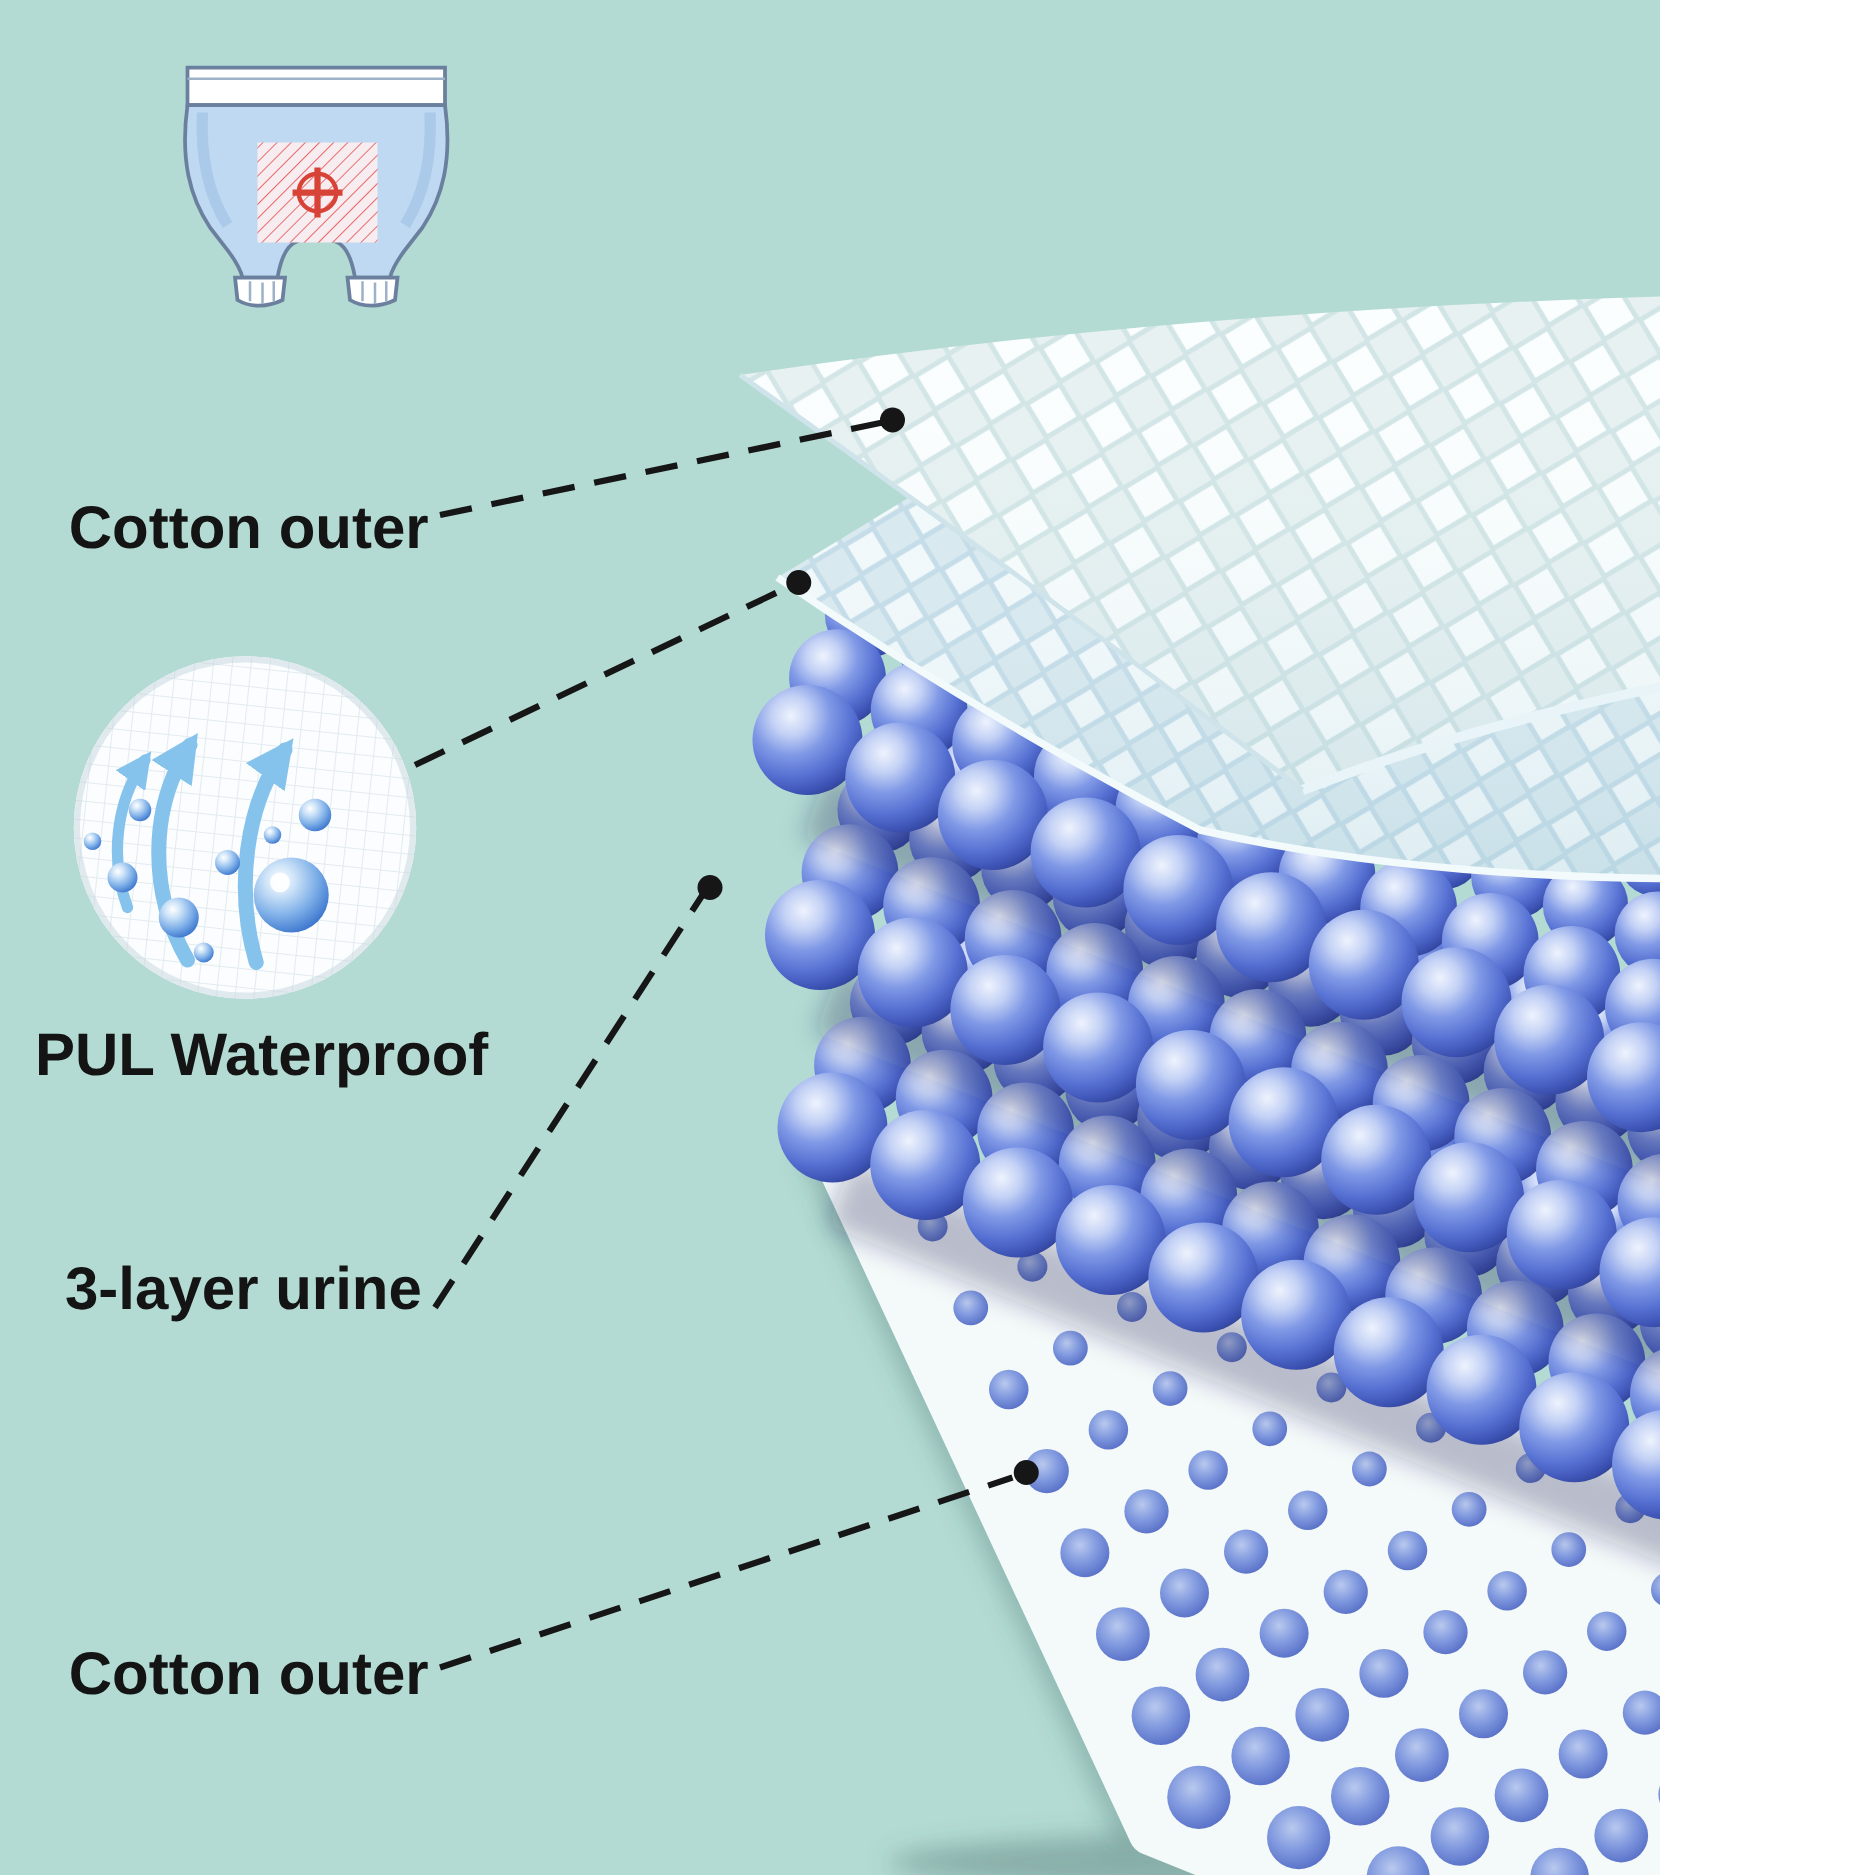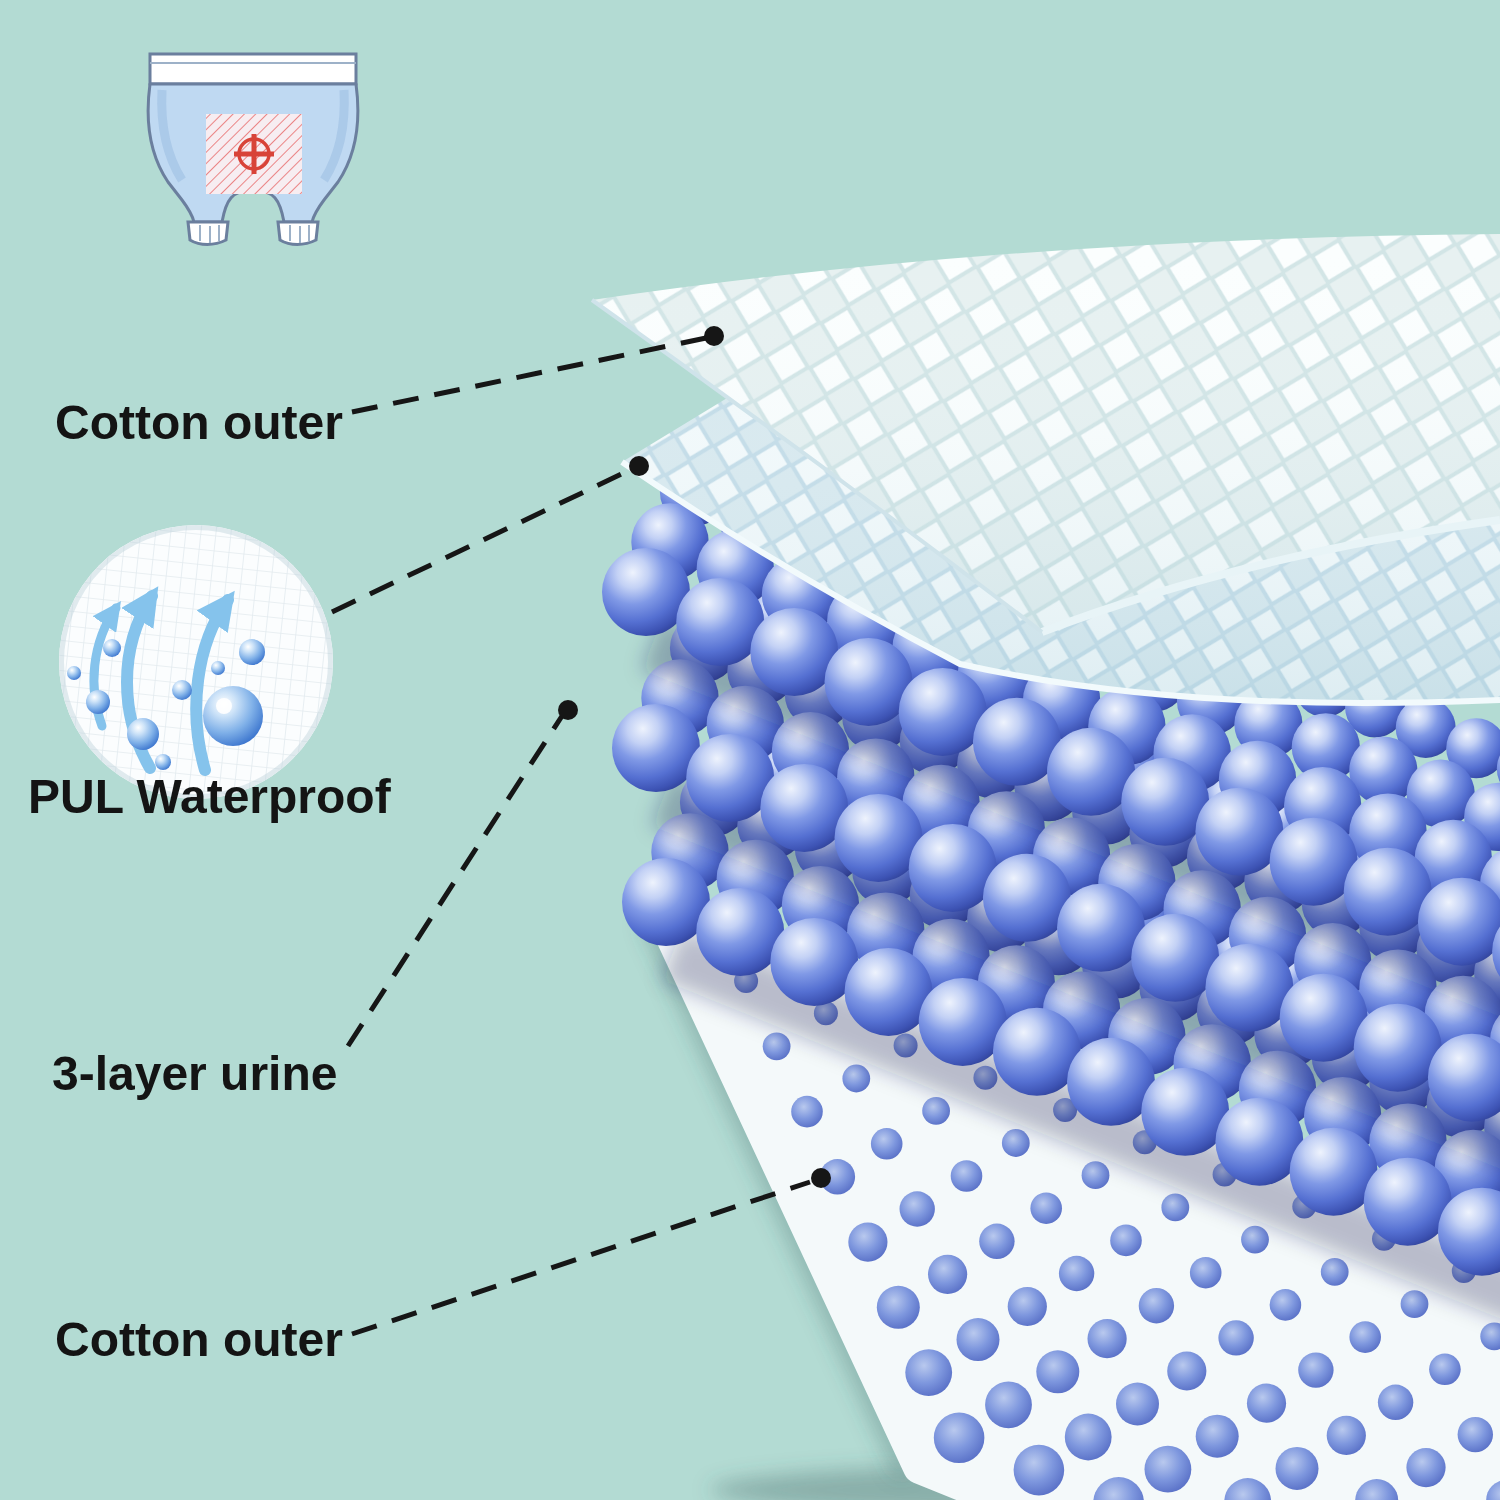--- a/index.html
+++ b/index.html
@@ -1,17 +1,17 @@
 <!DOCTYPE html>
 <html><head>
 <meta charset="utf-8">
 <style>
   html,body{margin:0;padding:0;}
   body{font-family:"Liberation Sans",sans-serif;}
-  .canvas{position:relative;width:1500px;height:1500px;background:#b3dbd3;overflow:hidden;}
+  .canvas{position:relative;width:1328px;height:1500px;background:#b3dbd3;overflow:hidden;}
   svg.art{position:absolute;left:0;top:0;}
   .lbl{position:absolute;color:#141414;font-weight:600;font-size:48px;line-height:80px;white-space:nowrap;}
 </style>
 </head>
 <body>
 
 <div class="canvas">
 
 <svg class="art" width="1500" height="1500" viewBox="0 0 1500 1500">
   <defs>
@@ -407,23 +407,23 @@
         <circle cx="163" cy="762" r="8" fill="url(#dropG)"></circle>
         <circle cx="218" cy="668" r="7" fill="url(#dropG)"></circle>
       </g>
       <circle cx="196" cy="662" r="137" fill="none" stroke="rgba(190,210,220,0.45)" stroke-width="10"></circle>
     </g>
   </g>
 </svg>
 
 <div class="lbl" style="left:55px;top:383px;">Cotton outer</div>
 
-<div class="lbl" style="left:28px;top:757px;">
+<div class="lbl" style="left:28px;top:805px;">
   <div>PUL Waterproof</div>
 </div>
 
-<div class="lbl" style="left:52px;top:1034px;text-align:center;">
+<div class="lbl" style="left:52px;top:992px;text-align:center;">
   <div>3-layer urine</div>
 </div>
 
 <div class="lbl" style="left:55px;top:1300px;">Cotton outer</div>
 
 </div>
 
 </body></html>

